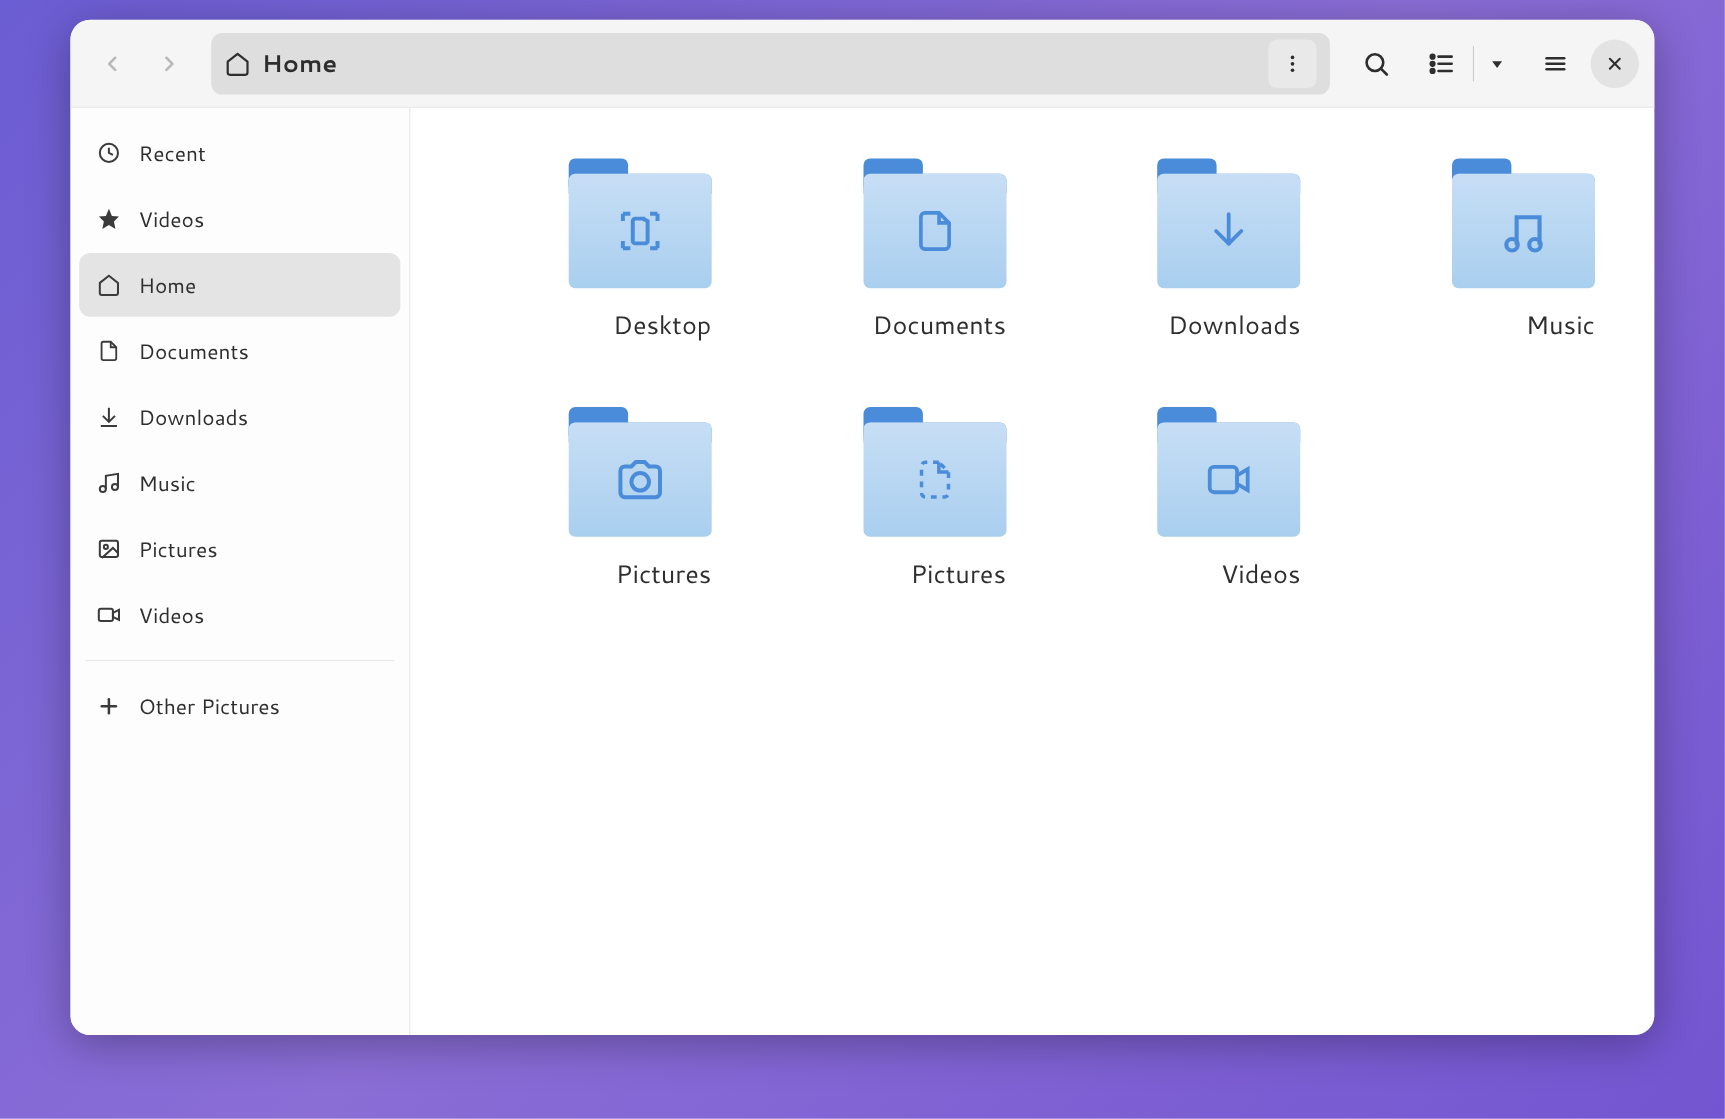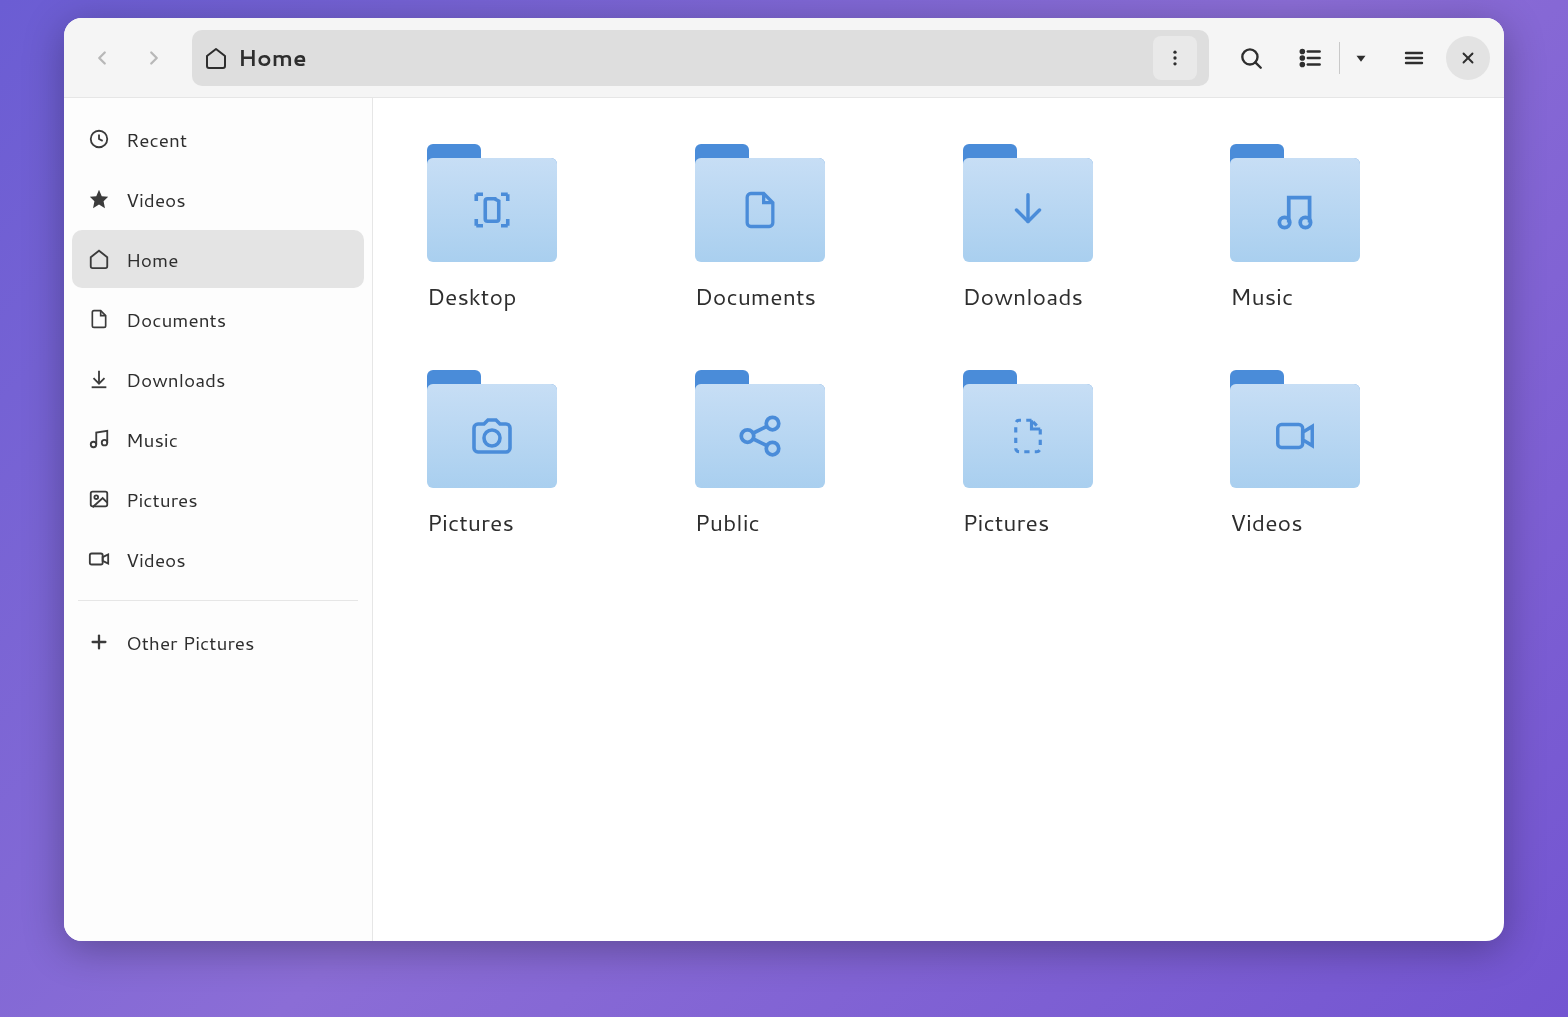--- a/index.html
+++ b/index.html
@@ -119,21 +119,21 @@
       padding: 40px 50px;
     }
     .grid {
       display: grid;
       grid-template-columns: repeat(4, 1fr);
       gap: 40px 40px;
     }
     .file-item {
       display:flex;
       flex-direction:column;
-      align-items:flex-start;
+      align-items:flex-end;
       cursor:pointer;
       border-radius: 10px;
       padding: 6px 4px 12px 4px;
     }
     .file-label {
       font-size: 23px;
       color: #2e2e2e;
       margin-top: 18px;
       text-align:center;
     }
@@ -424,38 +424,20 @@
               </div>
     </div>
     <div class="file-label">Pictures</div>
           </div>
           <div class="file-item">
     <div class="folder-ic">
       <div class="folder-tab"></div>
       <div class="folder-upper"></div>
       <div class="folder-body">
                 <span class="glyph">
-                  <svg width="50" height="50" viewBox="0 0 24 24" fill="none" stroke="#4a8cd9" stroke-width="1.8">
-                    <circle cx="18" cy="6" r="3"></circle>
-                    <circle cx="6" cy="12" r="3"></circle>
-                    <circle cx="18" cy="18" r="3"></circle>
-                    <line x1="8.6" y1="10.7" x2="15.4" y2="7.3"></line>
-                    <line x1="8.6" y1="13.3" x2="15.4" y2="16.7"></line>
-                  </svg>
-                </span>
-              </div>
-    </div>
-    <div class="file-label">Public</div>
-          </div>
-          <div class="file-item">
-    <div class="folder-ic">
-      <div class="folder-tab"></div>
-      <div class="folder-upper"></div>
-      <div class="folder-body">
-                <span class="glyph">
                   <svg width="42" height="52" viewBox="0 0 24 24" fill="none" stroke="#4a8cd9" stroke-width="1.8" stroke-dasharray="3 3">
                     <path d="M14 3H7a2 2 0 0 0-2 2v14a2 2 0 0 0 2 2h10a2 2 0 0 0 2-2V8z"></path>
                     <polyline stroke-dasharray="0" points="14 3 14 8 19 8"></polyline>
                   </svg>
                 </span>
               </div>
     </div>
     <div class="file-label">Pictures</div>
           </div>
           <div class="file-item">

